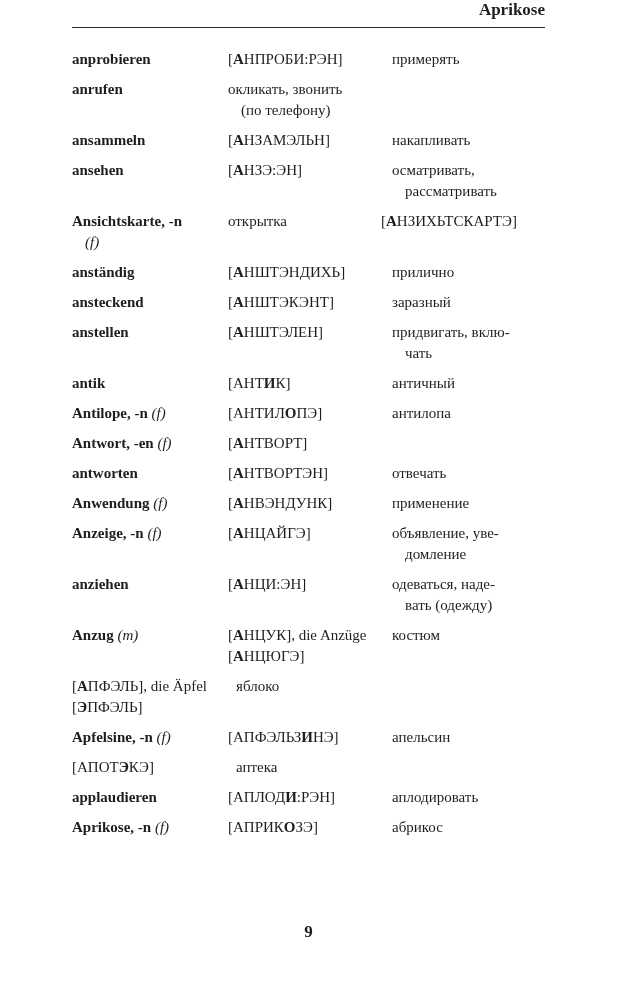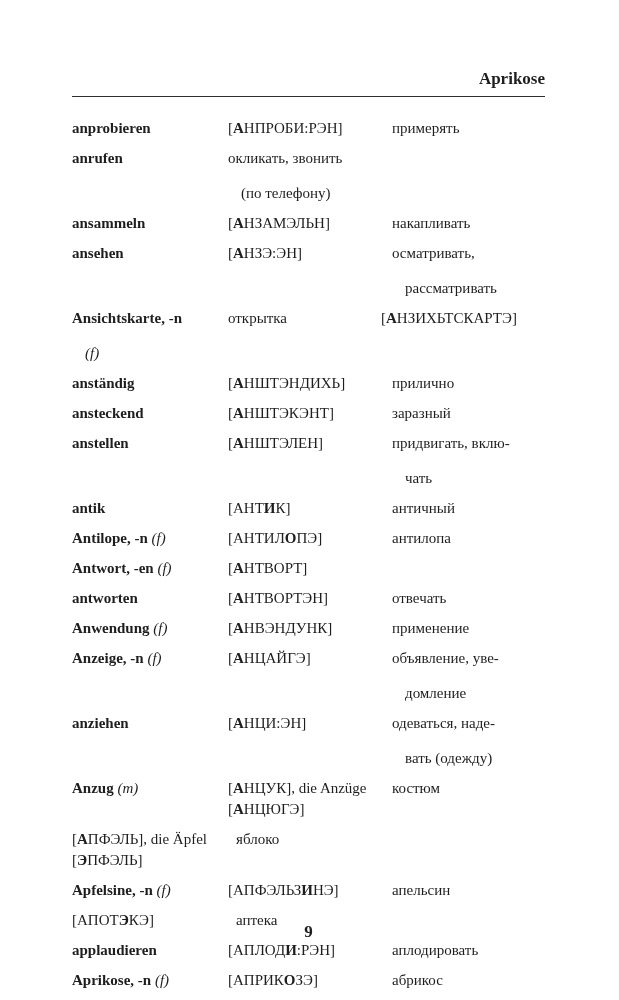--- a/index.html
+++ b/index.html
@@ -13,21 +13,20 @@
     height: 1000px;
     margin: 0 auto;
     background: #ffffff;
     font-family: "Liberation Serif", "DejaVu Serif", serif;
     color: #1e1e1e;
     box-sizing: border-box;
     overflow: hidden;
   }
   .header {
     margin: 0 74px 0 72px;
-    padding-top: 69px;
     padding-bottom: 7px;
     border-bottom: 1.5px solid #2e2e2e;
     text-align: right;
     font-weight: bold;
     font-size: 17px;
     line-height: 20px;
   }
   .content {
     margin: 21px 74px 0 72px;
     font-size: 15px;
@@ -35,21 +34,21 @@
   }
   .row {
     display: flex;
     margin-bottom: 9px;
   }
   .col { flex-shrink: 0; }
   .col-de { width: 156px; font-weight: bold; }
   .col-ph { width: 164px; }
   .col-ru { flex: 1 1 auto; width: auto; }
   .line { min-height: 21px; white-space: nowrap; }
-  .cont { padding-left: 13px; margin-top: 14px; }
+  .cont { padding-left: 13px; }
   .col-de .i { font-weight: normal; font-style: italic; }
   .col-ph .b { font-weight: bold; }
   .footer {
     position: absolute;
     top: 922px;
     left: 72px;
     right: 74px;
     text-align: center;
     font-weight: bold;
     font-size: 17px;

